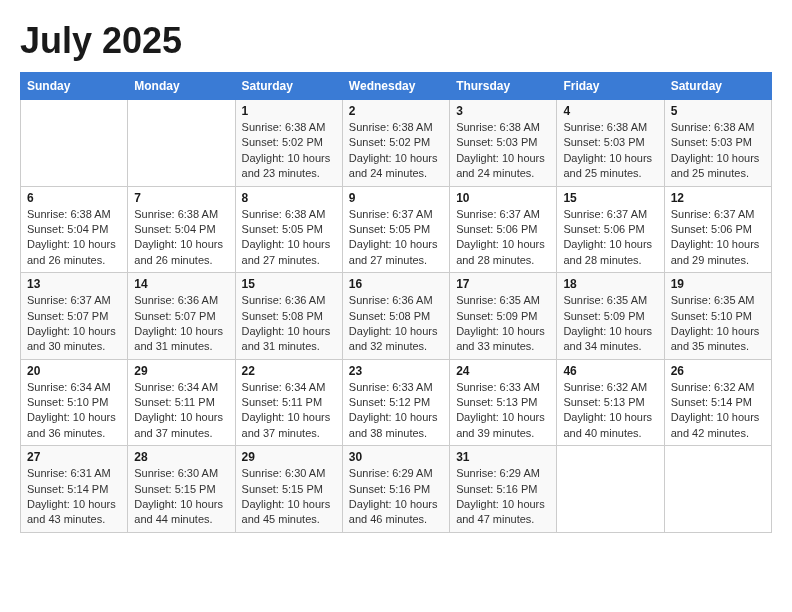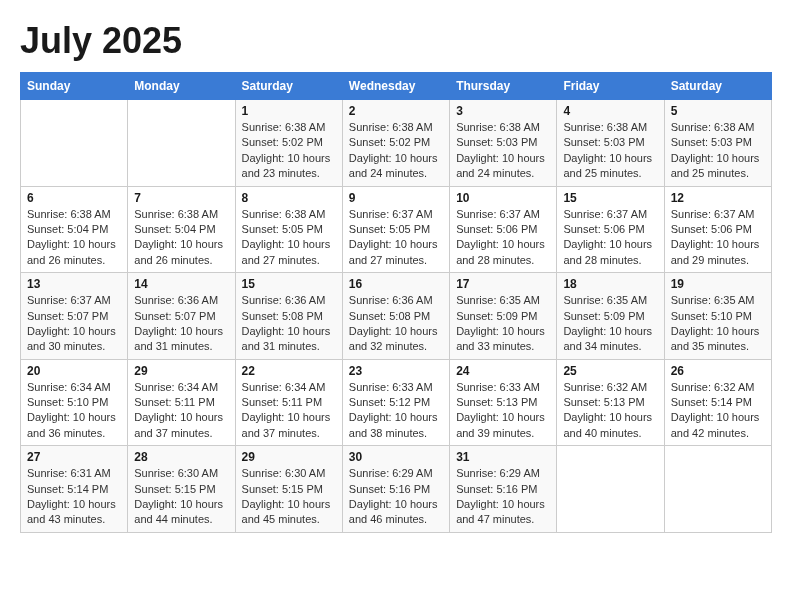--- a/index.html
+++ b/index.html
@@ -201,21 +201,21 @@
         </td>
         <td>
           <div class="day-num">23</div>
           <div class="day-info">Sunrise: 6:33 AM<br>Sunset: 5:12 PM<br>Daylight: 10 hours and 38 minutes.</div>
         </td>
         <td>
           <div class="day-num">24</div>
           <div class="day-info">Sunrise: 6:33 AM<br>Sunset: 5:13 PM<br>Daylight: 10 hours and 39 minutes.</div>
         </td>
         <td>
-          <div class="day-num">25</div>
+          <div class="day-num">46</div>
           <div class="day-info">Sunrise: 6:32 AM<br>Sunset: 5:13 PM<br>Daylight: 10 hours and 40 minutes.</div>
         </td>
         <td>
           <div class="day-num">26</div>
           <div class="day-info">Sunrise: 6:32 AM<br>Sunset: 5:14 PM<br>Daylight: 10 hours and 42 minutes.</div>
         </td>
       </tr>
       <tr>
         <td>
           <div class="day-num">27</div>

